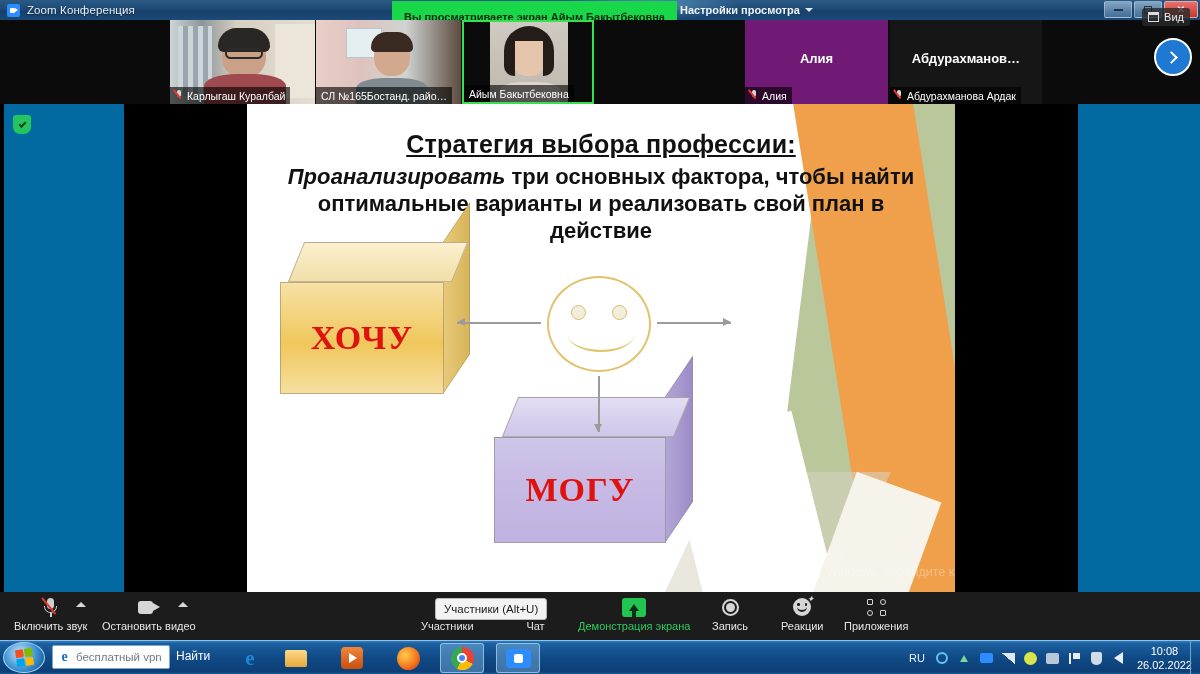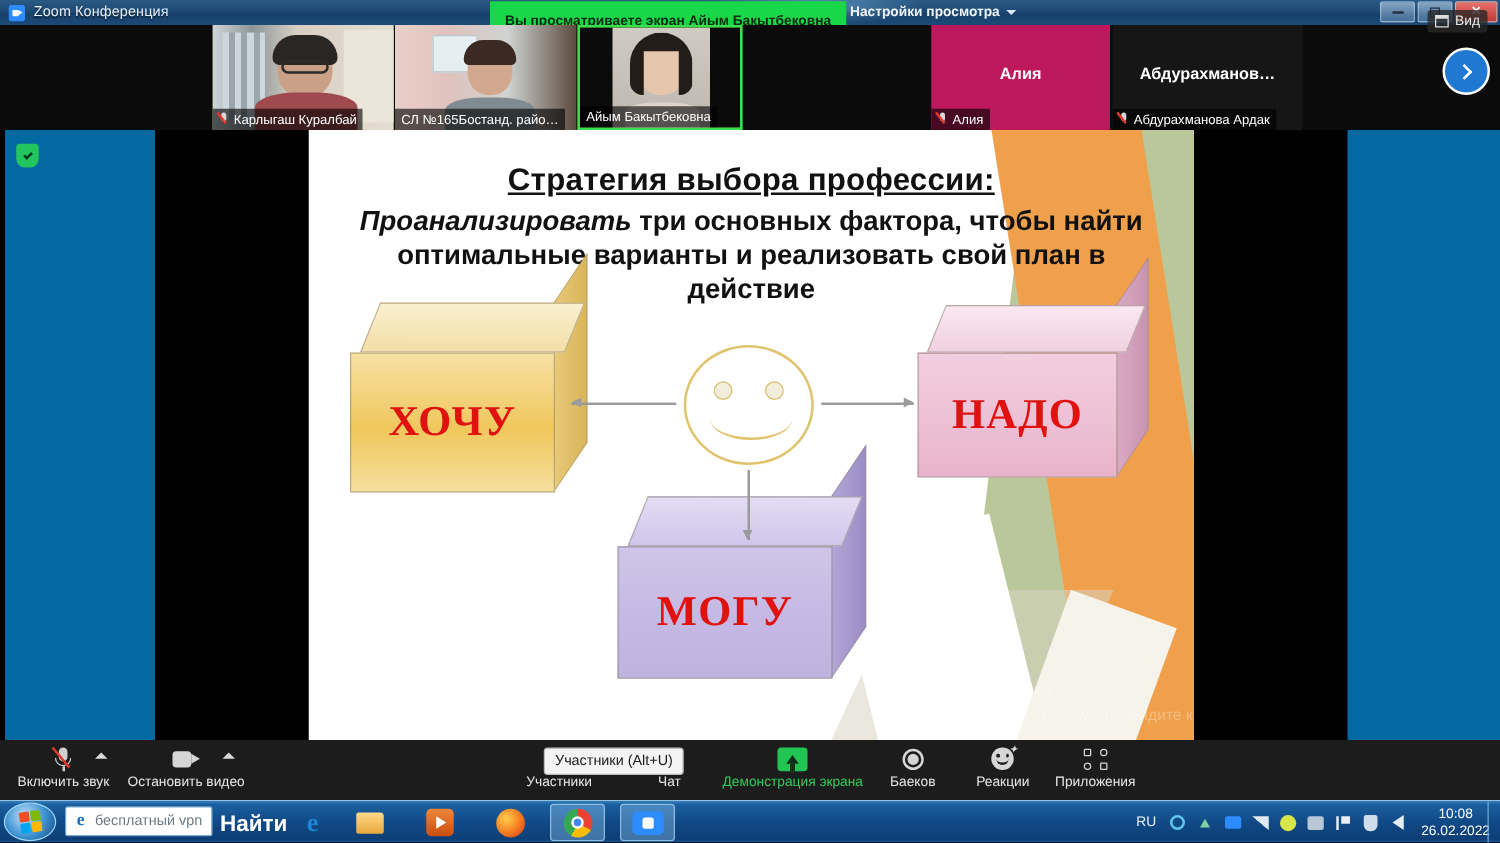--- a/index.html
+++ b/index.html
@@ -327,21 +327,21 @@
   #startorb .flag i{ border-radius:1px; }
   #searchbox{
     position:absolute; left:52px; top:4px; width:118px; height:24px; background:#fff;
     border:1px solid #7aa9cf; border-radius:2px; display:flex; align-items:center; gap:4px; padding:0 4px;
   }
   #searchbox .ie{
     width:15px;height:15px;border-radius:50%;color:#1670c0;font-weight:bold;font-size:14px;
     display:flex;align-items:center;justify-content:center; font-family:"Liberation Serif",serif;
   }
   #searchbox .q{ color:#6d7a85; font-size:11.5px; white-space:nowrap; overflow:hidden; }
-  #findbtn{ position:absolute; left:176px; top:8px; color:#fff; font-size:18px; font-weight:bold; }
+  #findbtn{ position:absolute; left:176px; top:8px; color:#fff; font-size:12px; font-weight:normal; }
   .tbapp{
     position:absolute; top:2px; width:44px; height:30px; border-radius:3px;
     display:flex;align-items:center;justify-content:center;
   }
   .tbapp.active{ background:rgba(160,215,255,.35); border:1px solid rgba(190,230,255,.6); }
   #tray{
     position:absolute; right:0; top:0; height:34px; display:flex; align-items:center; gap:7px; padding-right:8px;
   }
   #tray .ticon{ width:15px;height:15px; display:flex;align-items:center;justify-content:center; }
   #tray-lang{ color:#eaf4ff; font-size:11px; margin-right:3px; }
@@ -411,21 +411,21 @@
       <div class="head" style="left:46px;top:10px;width:38px;height:44px;background:#e6c5ad;"></div>
       <div style="position:absolute;left:40px;top:4px;width:50px;height:50px;background:#241c18;border-radius:25px 25px 10px 10px;clip-path:polygon(0 0,100% 0,100% 100%,78% 100%,78% 30%,22% 30%,22% 100%,0 100%);"></div>
       <div class="body" style="left:36px;bottom:0;width:60px;height:20px;background:#ddd5cd;"></div>
     </div>
     <div class="namebar">
       <span>Айым Бакытбековна</span>
     </div>
   </div>
 
 
-  <div class="tile" style="left:745px;width:143px;background:#be185d;">
+  <div class="tile" style="left:745px;width:143px;background:#701a75;">
     <div class="vidoff-name">Алия</div>
     <div class="namebar">
       <span class="mutemic"></span>
       <span>Алия</span>
     </div>
   </div>
 
   <div class="tile" style="left:890px;width:152px;background:#161616;">
     <div class="vidoff-name">Абдурахманов…</div>
     <div class="namebar">
@@ -465,27 +465,20 @@
       </div>
 
       <div class="box3d" id="box-hochu">
         <div class="side"></div>
         <div class="top"></div>
         <div class="front">
           <span class="box-label">ХОЧУ</span>
         </div>
       </div>
 
-      <div class="box3d" id="box-nado">
-        <div class="side"></div>
-        <div class="top"></div>
-        <div class="front">
-          <span class="box-label">НАДО</span>
-        </div>
-      </div>
 
       <div class="box3d" id="box-mogu">
         <div class="side"></div>
         <div class="top"></div>
         <div class="front">
           <span class="box-label">МОГУ</span>
         </div>
       </div>
 
       <div id="smiley">
@@ -559,21 +552,21 @@
       </span>
     <span class="lbl">Демонстрация экрана</span>
   </div>
 
   <div class="tb-item" style="left:706px;">
     <span class="glyph">
         <span class="recic">
           <i></i>
         </span>
       </span>
-    <span class="lbl">Баеков</span>
+    <span class="lbl">Запись</span>
   </div>
 
   <div class="tb-item" style="left:775px;">
     <span class="glyph">
       <span class="reacic">
           <i class="e l"></i>
           <i class="e r"></i>
           <i class="m"></i>
           <i class="star">✦</i>
         </span>

